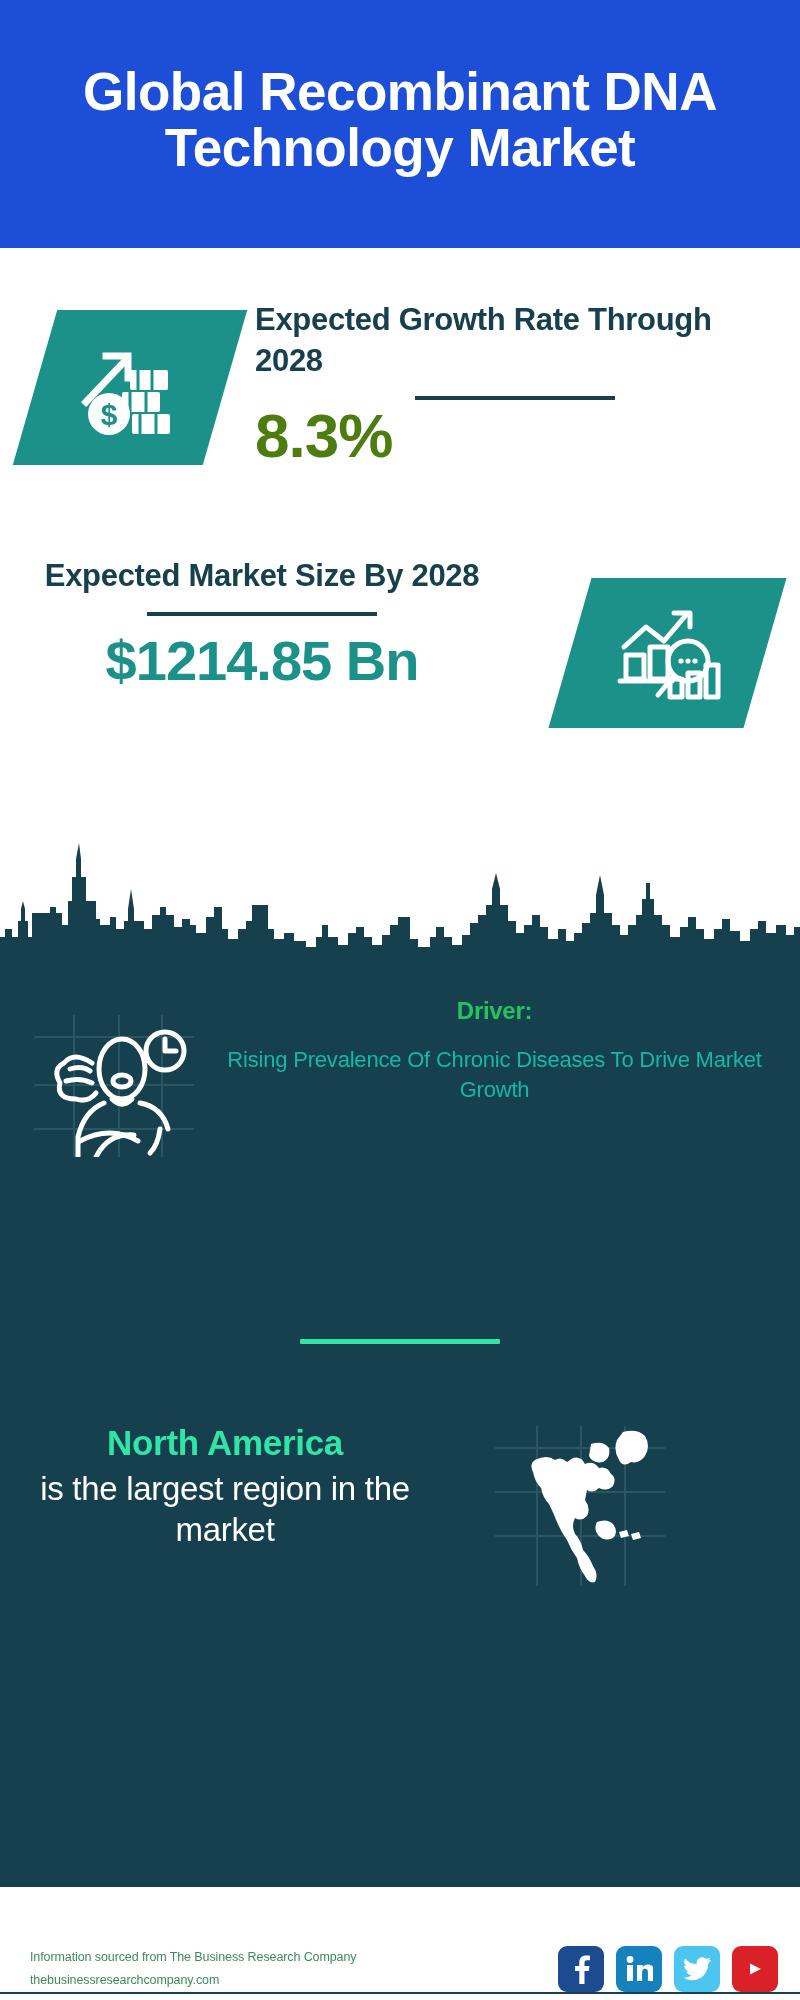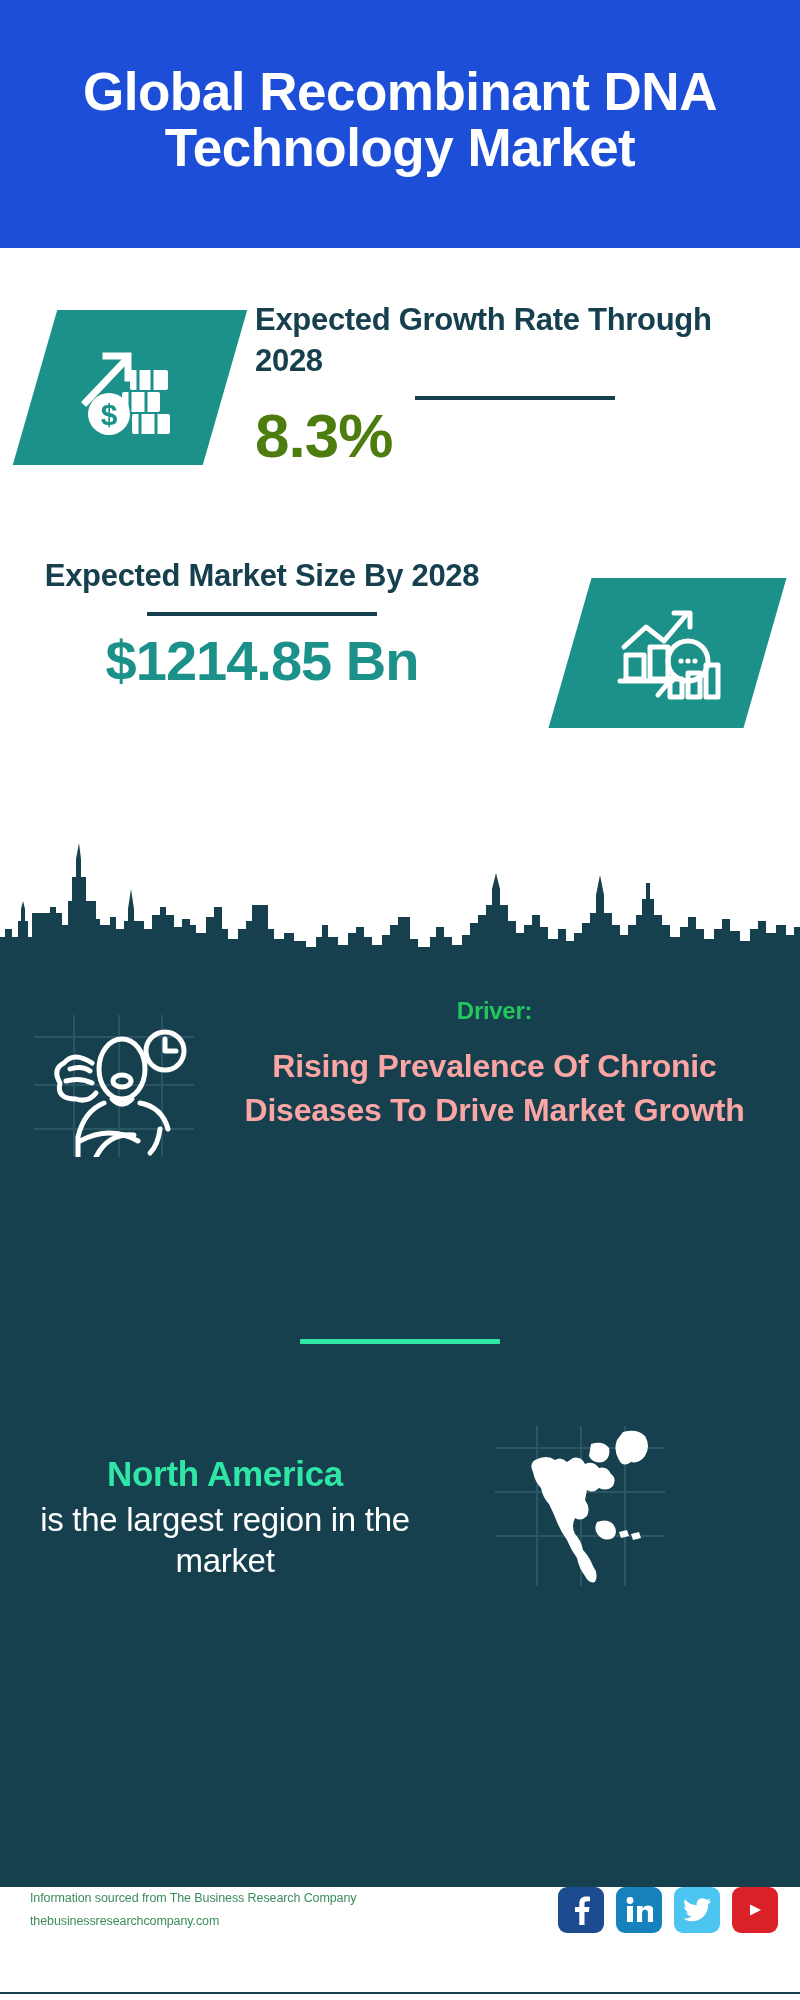--- a/index.html
+++ b/index.html
@@ -112,54 +112,54 @@
   }
   .driver-text {
     position:absolute; left:222px; top:18px; width:545px;
     text-align:center;
   }
   .driver-title {
     color:#22c55e; font-size:24px; font-weight:bold;
     letter-spacing:-0.3px; margin-bottom:20px;
   }
   .driver-body {
-    color:#fca5a5; font-size:32px; font-weight:bold;
+    color:#14b8a6; font-size:22px; font-weight:normal;
     line-height:1.36; letter-spacing:-0.2px;
   }
 
   .rule-mint {
     width:200px; height:5px; background:#2FE6A7;
     margin:100px auto 0;
     border-radius:1px;
   }
 
   
   .region-row { position:relative; height:240px; margin-top:78px; }
   .region-text {
-    position:absolute; left:15px; top:0; width:420px; text-align:center;margin-top:31px;
+    position:absolute; left:15px; top:0; width:420px; text-align:center;
   }
   .region-name {
     color:#2FE6A7; font-size:35px; font-weight:bold;
     letter-spacing:-0.3px; line-height:1.2;
   }
   .region-sub {
     color:#ffffff; font-size:33px; line-height:1.25; margin-top:4px;
     letter-spacing:-0.3px;
   }
   .map-wrap { position:absolute; right:135px; top:4px; width:170px; height:160px; }
 
   
   .footer {
     position:relative;
     background:#ffffff;
     height:110px;
     border-top:3px solid #16404D;
     border-bottom:2px solid #16404D;
     display:flex;
-    align-items:flex-start;
+    align-items:flex-end;
     padding:0 22px 0 30px;
   }
   .footer-text { flex:1; }
   .footer-text div {
     color:#3C8C5A; font-size:12.5px; line-height:1.85;
     letter-spacing:-0.1px;
   }
   .socials { display:flex; gap:12px; align-items:center; }
   .s-icon {
     width:46px; height:46px; border-radius:9px;

